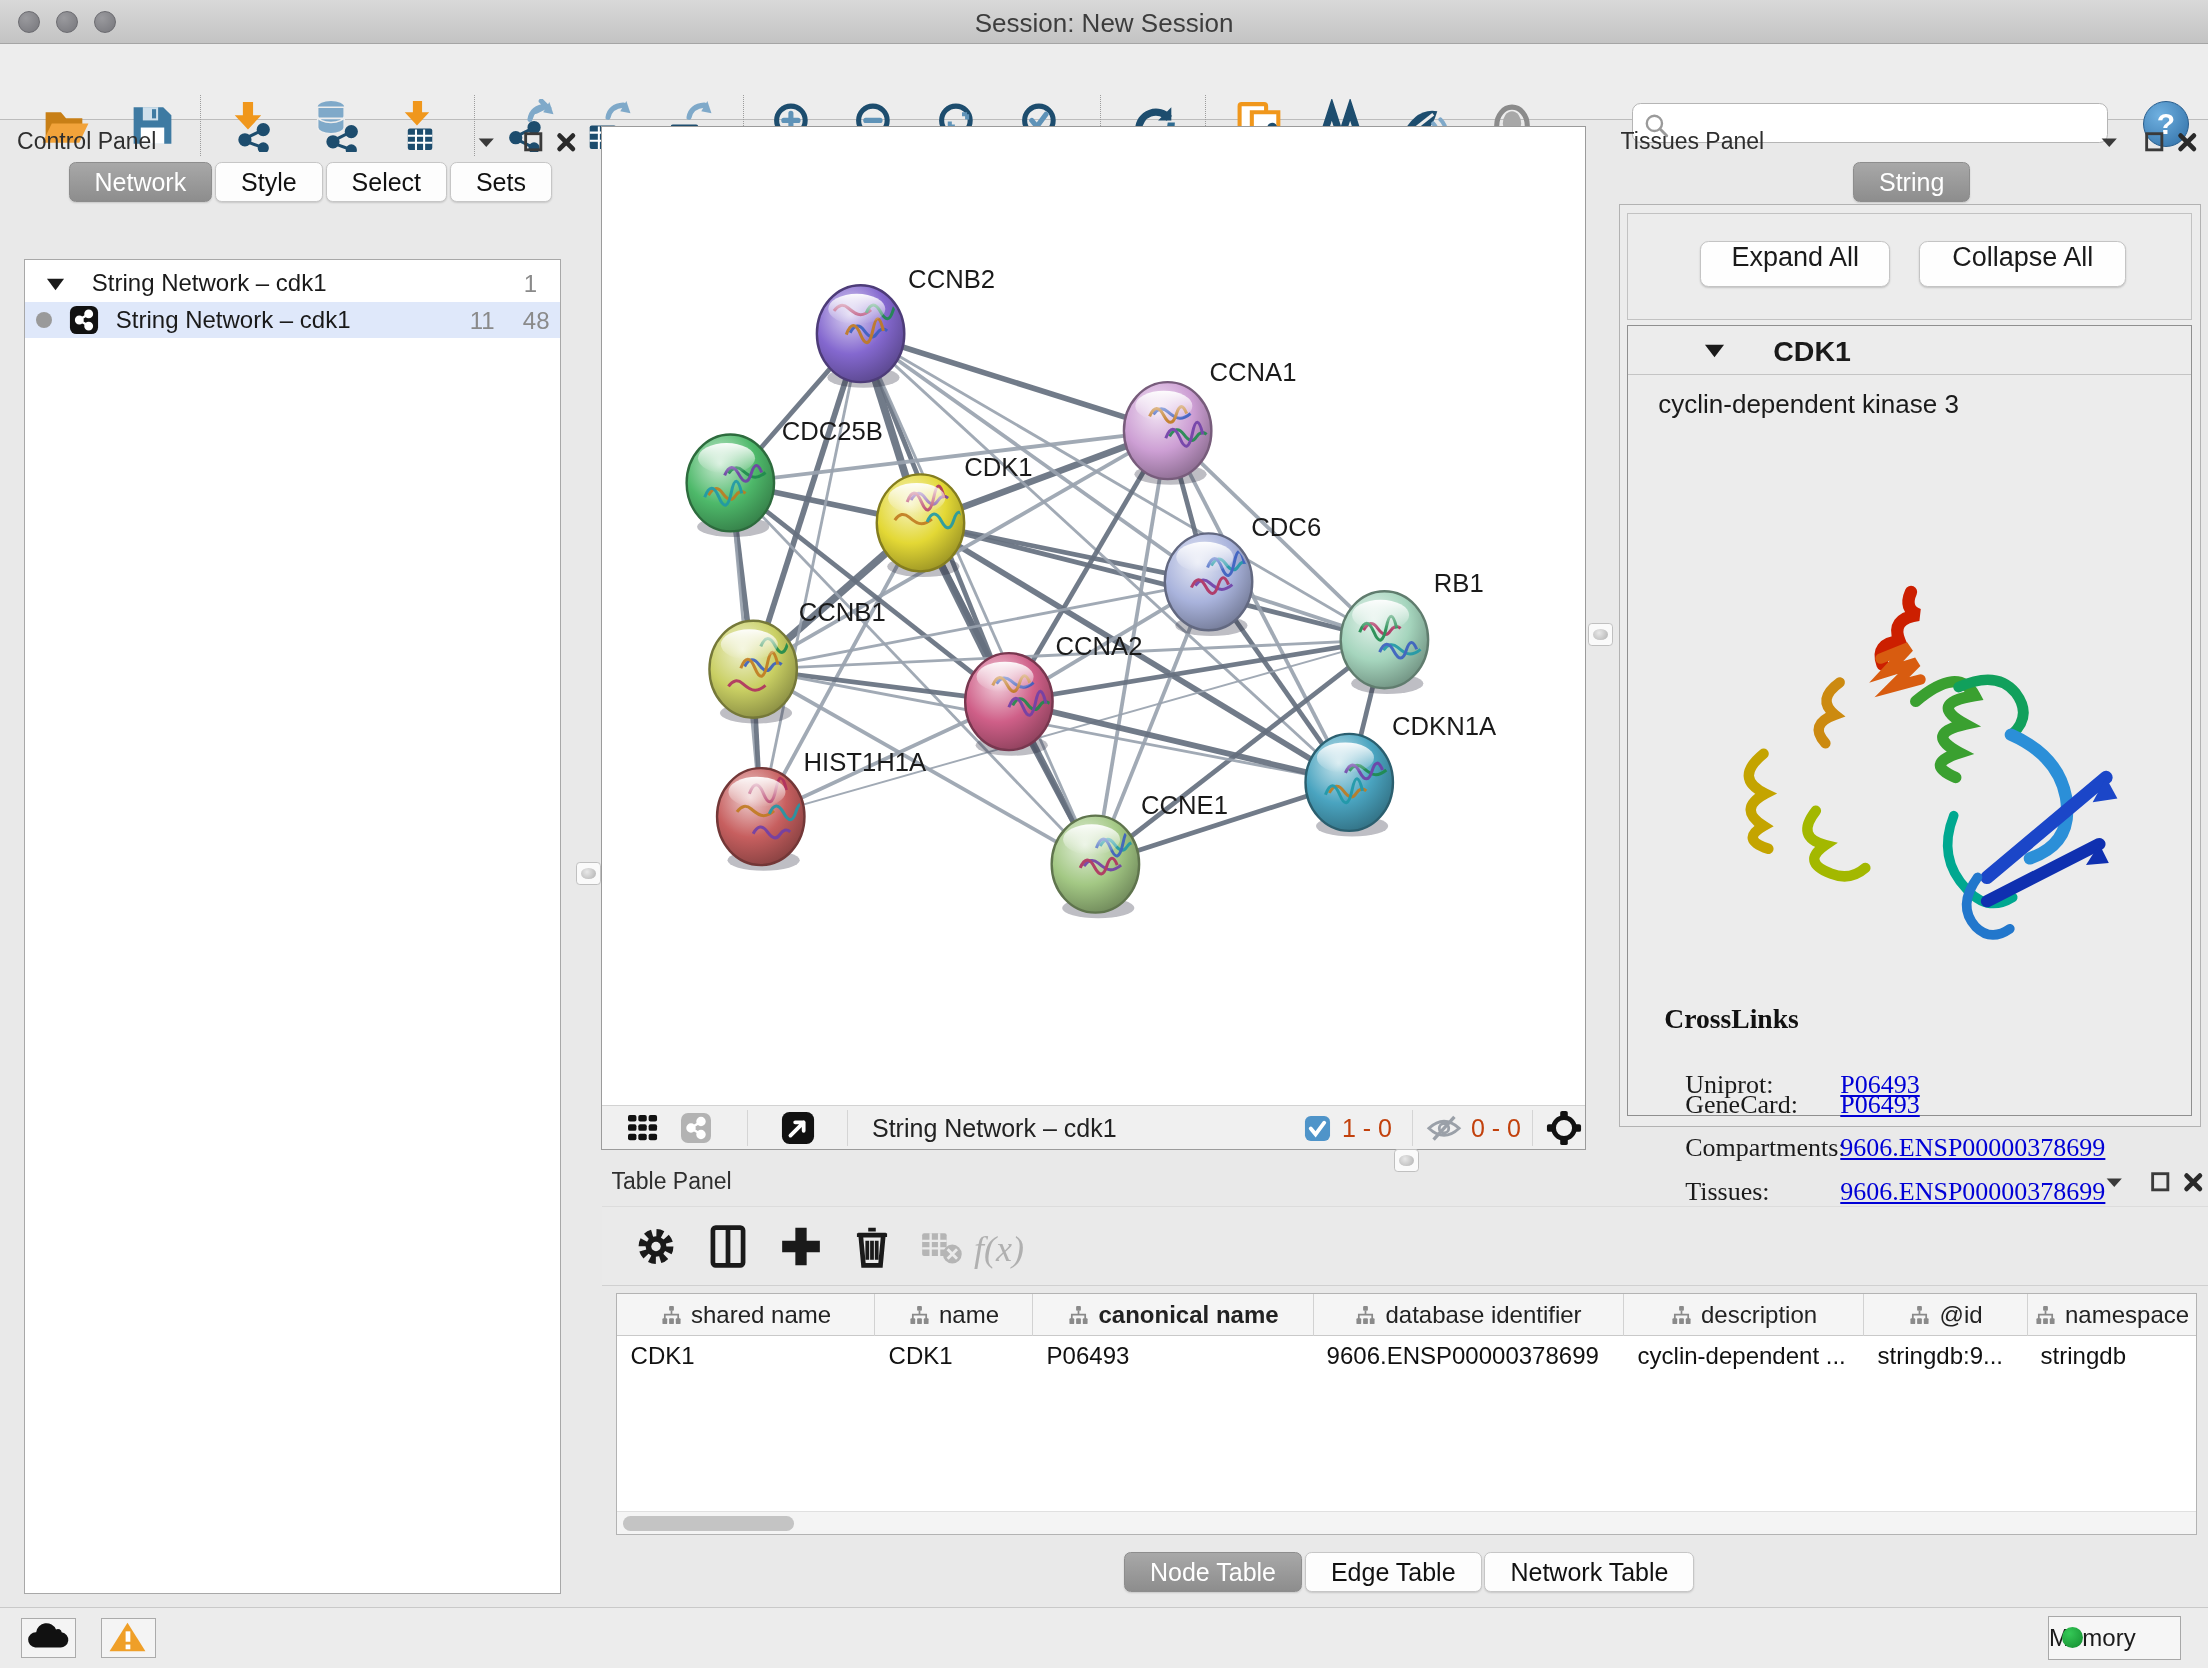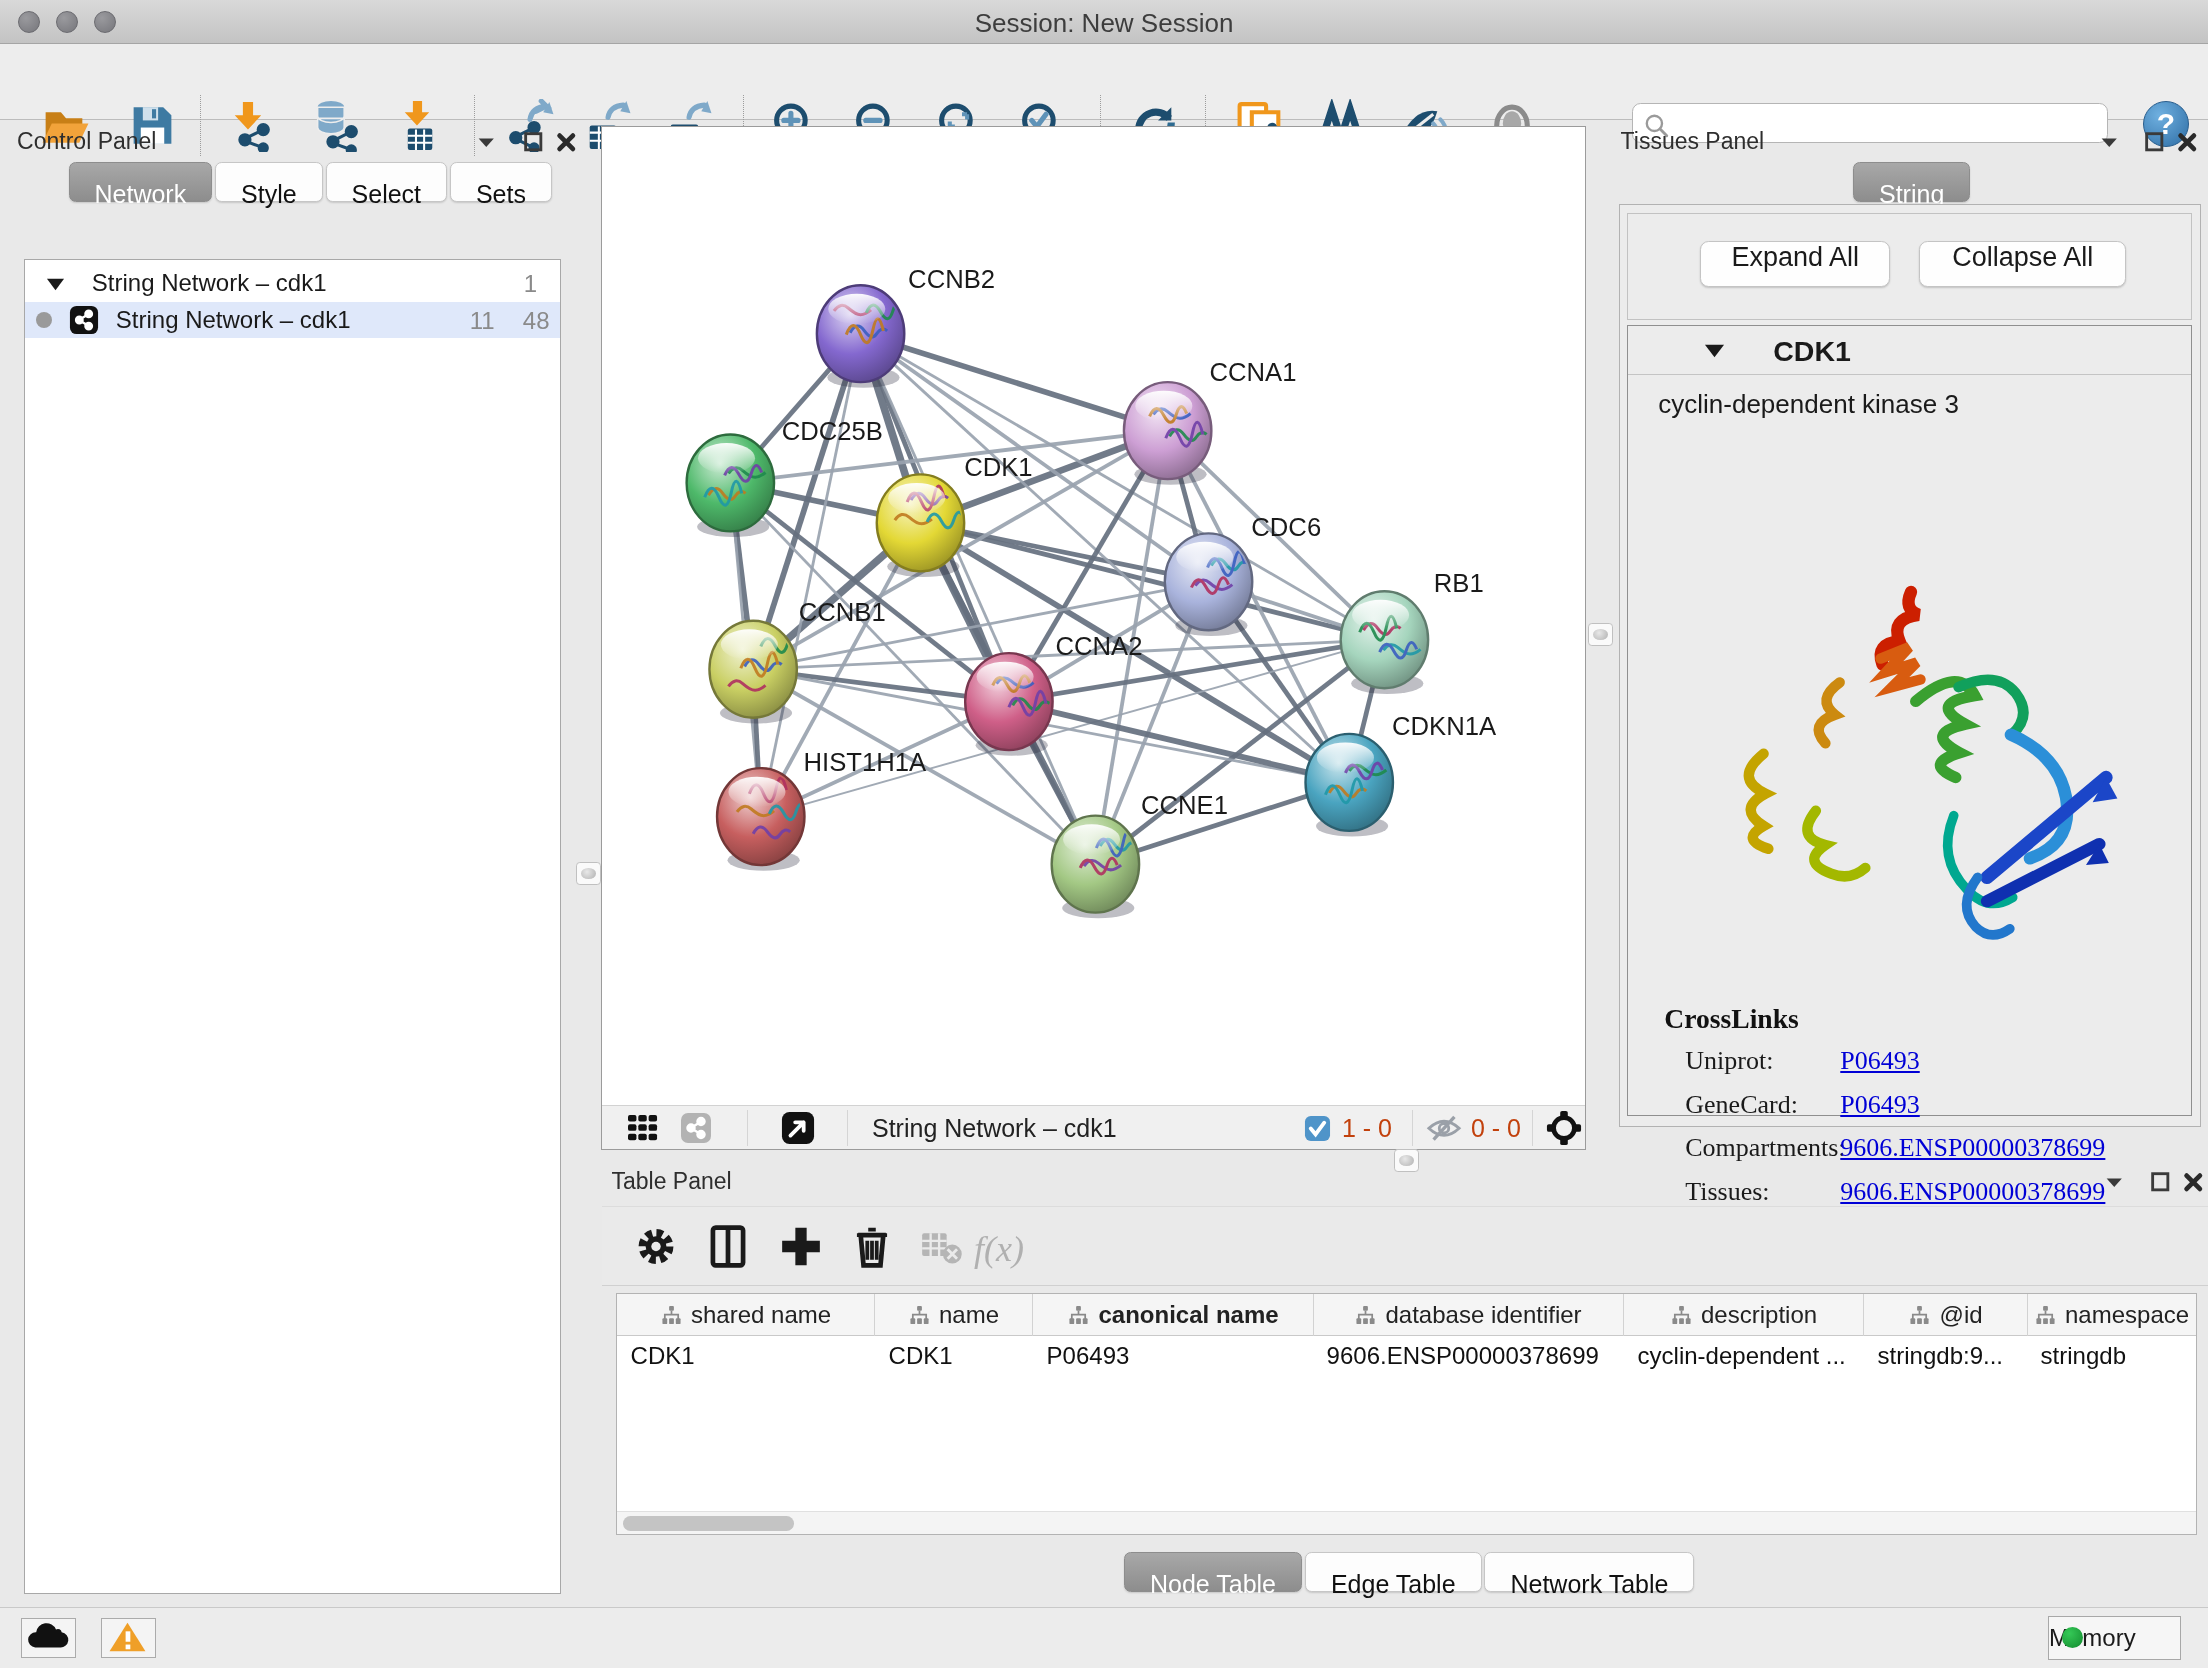--- a/index.html
+++ b/index.html
@@ -24,21 +24,21 @@
   #search-box svg { position:absolute; left:9.5px; top:7.6px; }
   #search-input { position:absolute; left:44px; top:1.9px; width:418px; height:34px;
     border:none; outline:none; font-size:23px; background:transparent; }
   #help-btn { position:absolute; left:2143px; top:57px; width:46px; height:46px; border-radius:50%;
     background:radial-gradient(circle at 35% 30%, #6fb0e0, #2e6da4); border:1px solid #275d8d;
     color:#fff; font-size:30px; font-weight:bold; text-align:center; line-height:44px; }
 
   
   .panel-title { font-size:23px; color:#2e2e2e; }
   .pt-ico { position:absolute; top:0; width:28.5px; height:28.5px; }
-  .tab { display:inline-block; height:40px; line-height:38px; padding:12px 25px; font-size:25px;
+  .tab { display:inline-block; height:40px; line-height:38px; padding:0 25px; font-size:25px;
     background:#fdfdfd; border:1px solid #c6c6c6; border-radius:6.7px; margin-right:2.9px; color:#111;
     box-shadow:0 1px 1.9px rgba(0,0,0,0.15); }
   .tab.sel { background:linear-gradient(#a8a8a8,#8d8d8d); color:#fff; border-color:#8d8d8d; }
 
   
   #control-panel { position:absolute; left:9.5px; top:120px; width:571px; height:1484px; }
   #cp-header { position:absolute; left:7.6px; top:7.6px; width:555px; height:32px; }
   #cp-tabs { position:absolute; left:59px; top:42px; }
   #cp-status { position:absolute; left:0; top:99px; width:571px; height:38px; }
   #cp-status .txt { position:absolute; left:0; top:3.8px; width:100%; text-align:center; font-size:24px; }
@@ -707,21 +707,21 @@
           <path d="M355 170 q50 22 58 66 q8 48 -38 64" stroke="#2b8fd8" stroke-width="13"></path>
           <path d="M455 215 L330 320" stroke="#1b46c8" stroke-width="14"></path>
           <path d="M448 285 L330 345" stroke="#0f30b0" stroke-width="13"></path>
           <path d="M320 320 q-22 30 -2 52 q16 16 36 2" stroke="#2277cc" stroke-width="10"></path>
         </g>
         <path d="M455 215 l12 22 -26 4z" fill="#1b46c8"></path>
         <path d="M448 285 l10 20 -24 2z" fill="#0f30b0"></path>
       </svg>
       <div id="rp-crosslinks">CrossLinks</div>
       <div id="crosslinks-rows">
-          <div class="cl-row" style="top: 720px; text-align: center;">
+          <div class="cl-row" style="top: 744px; text-align: center;">
             <span class="cl-label">Uniprot:</span>
             <a class="cl-link">P06493</a>
           </div>
           <div class="cl-row" style="top: 764px;">
             <span class="cl-label">GeneCard:</span>
             <a class="cl-link">P06493</a>
           </div>
           <div class="cl-row" style="top: 807px;">
             <span class="cl-label">Compartments:</span>
             <a class="cl-link">9606.ENSP00000378699</a>

